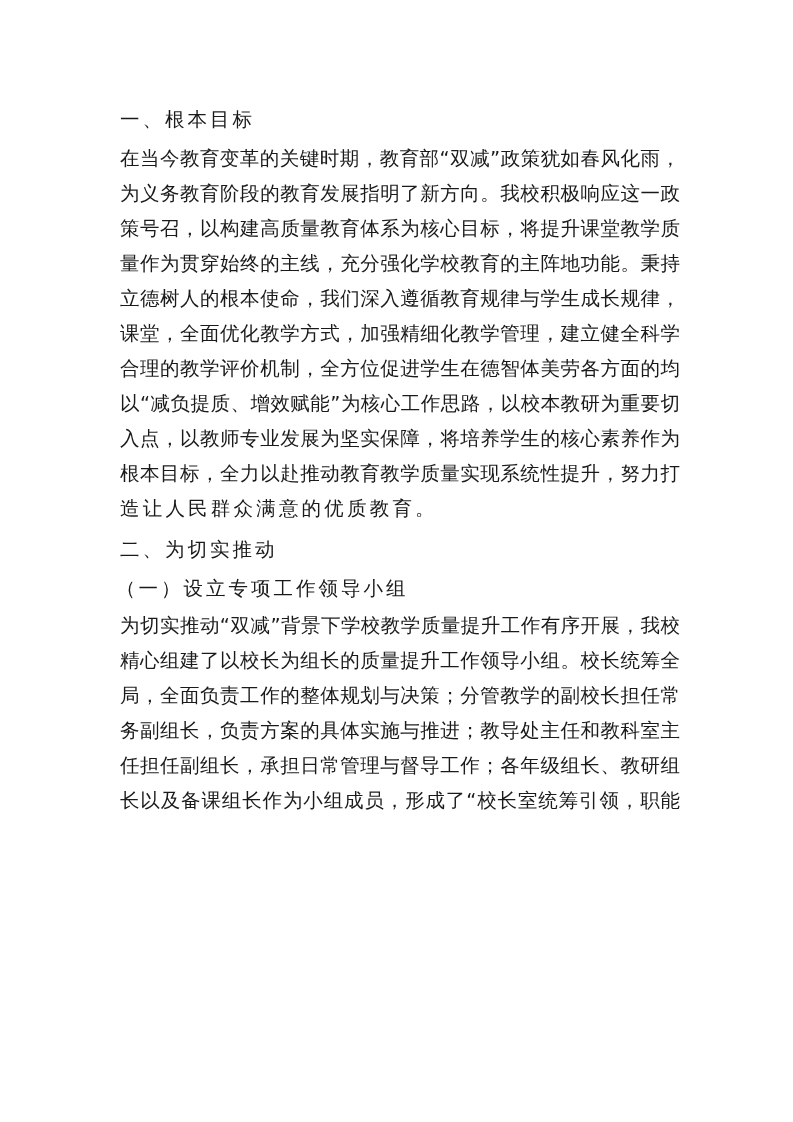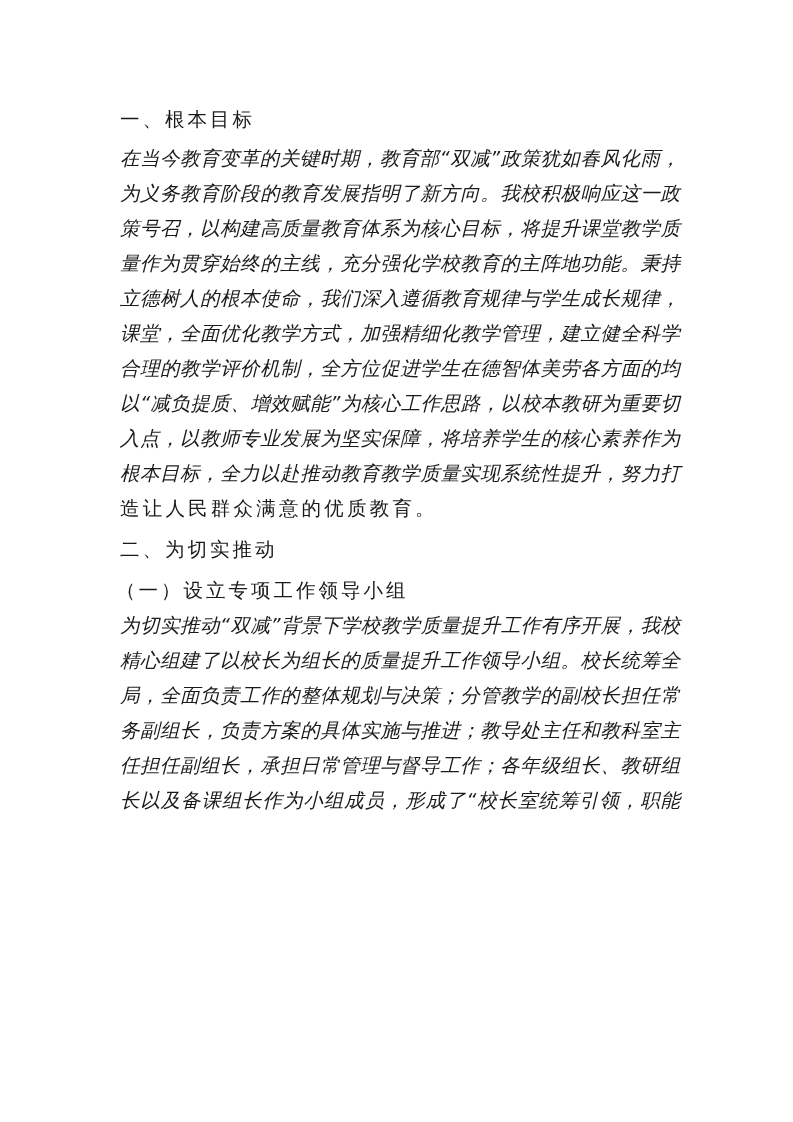--- a/index.html
+++ b/index.html
@@ -25,28 +25,27 @@
     height: 35px;
     line-height: 35px;
     font-size: 19.5px;
     white-space: nowrap;
     letter-spacing: 3.2px;
   }
   .line.just {
     text-align: justify;
     text-align-last: justify;
     letter-spacing: 0;
-    font-style: italic;
   }
   .heading {
     letter-spacing: 3px;
   }
   .gap-after { margin-bottom: 4px; }
   .gap-before { margin-top: 6px; }
-  .sub { margin-left: -4px; }
+  .sub { margin-left: -4px; font-family: Liberation Mono, monospace; }
 </style>
 </head>
 <body>
 
 <div class="page">
 
   <div class="line heading gap-after">一、根本目标</div>
 
   <div>
     <div class="line just">在当今教育变革的关键时期，教育部“双减”政策犹如春风化雨，</div>

